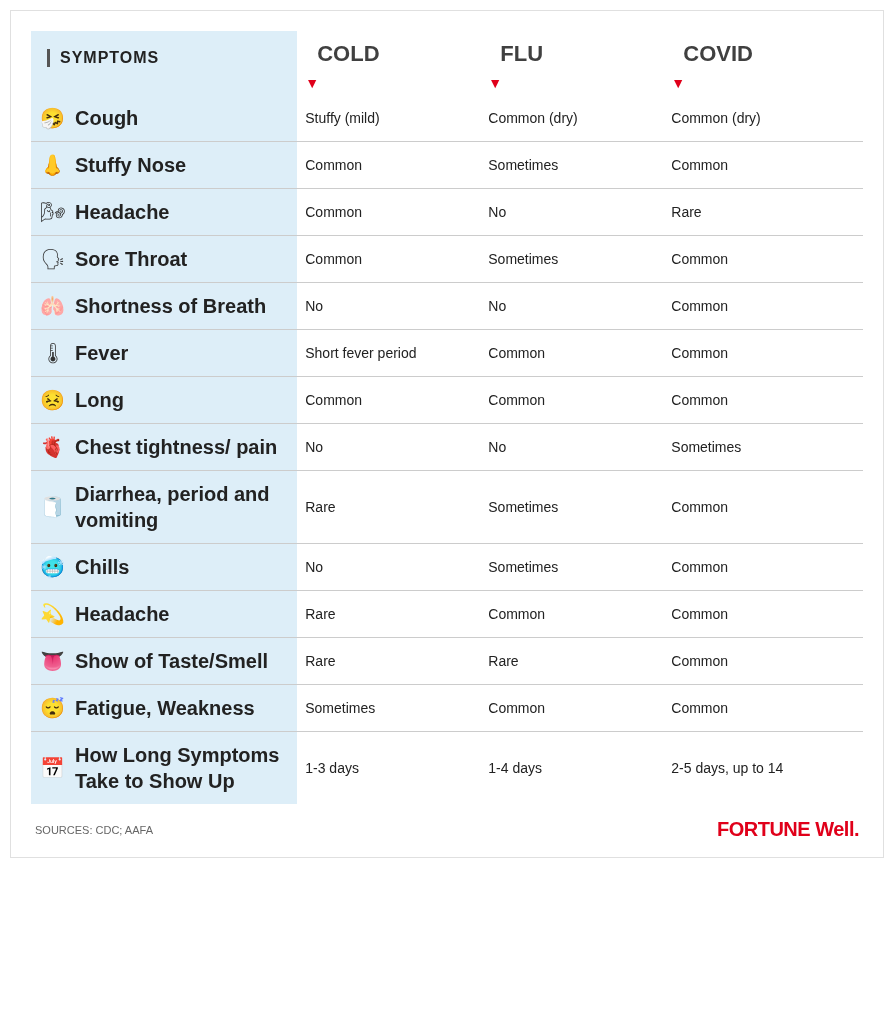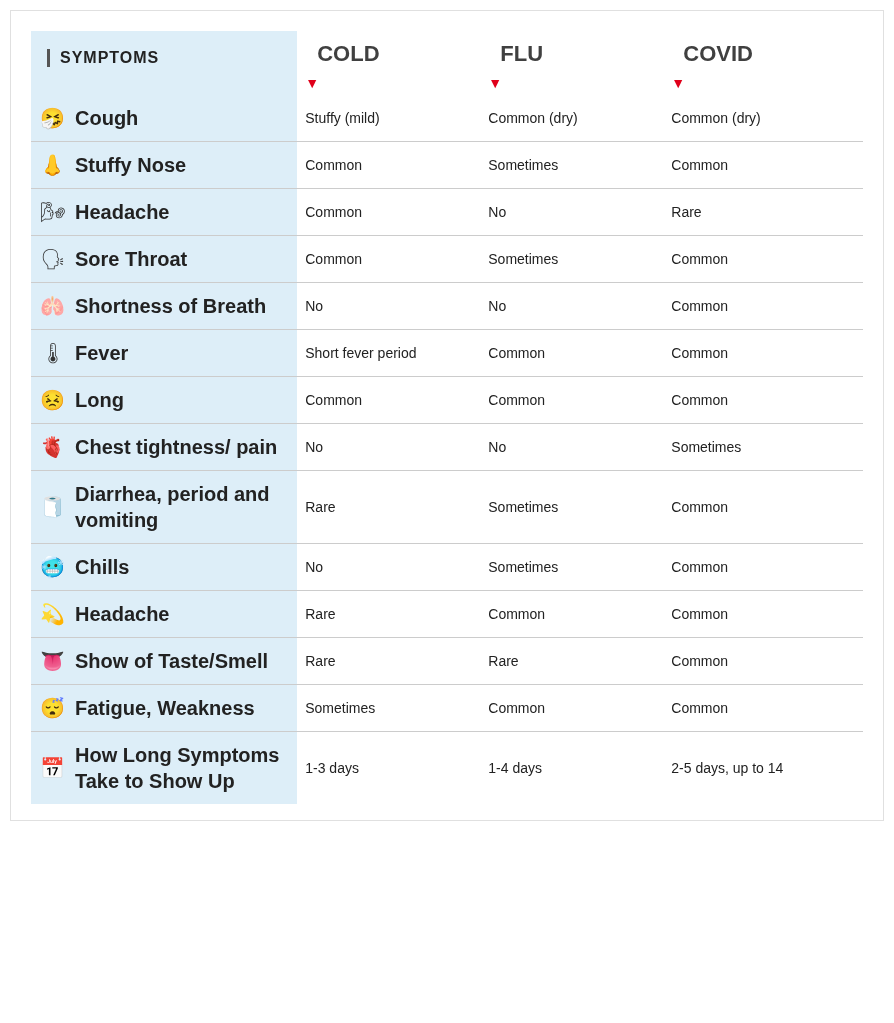--- a/index.html
+++ b/index.html
@@ -330,13 +330,19 @@
         </div>
       </td>
       <td class="data-cell">1-3 days</td>
       <td class="data-cell">1-4 days</td>
       <td class="data-cell">2-5 days, up to 14</td>
     </tr>
         </tbody>
     </table>
   </div>
 
+  <div class="footer">
+    <span class="sources-text">SOURCES: CDC; AAFA</span>
+    <div class="brand">
+      <span>FORTUNE</span><span> <span style="color:#e0001a;">Well.</span></span>
+    </div>
+  </div>
 </div>
 
 </body></html>

